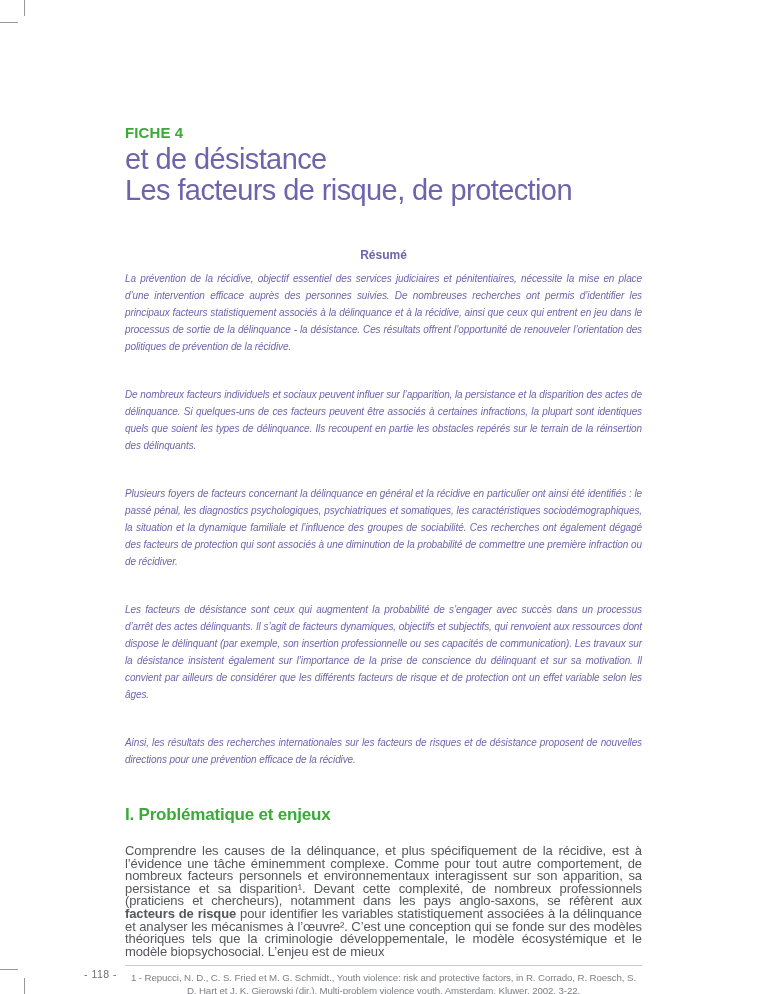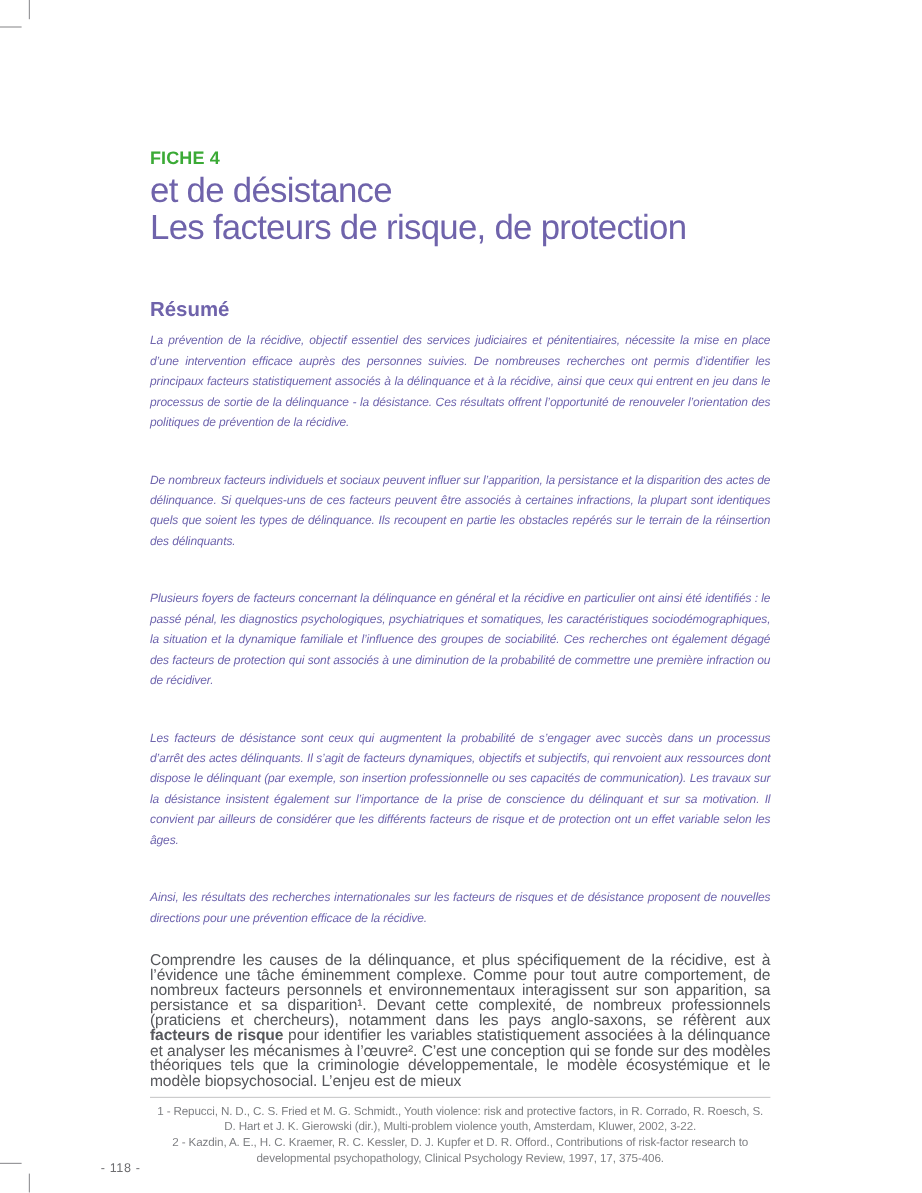--- a/index.html
+++ b/index.html
@@ -40,22 +40,23 @@
     margin-top:3px;
     color:#6f63ab;
     font-size:29px;
     line-height:31px;
     font-weight:400;
     letter-spacing:-0.6px;
   }
   .resume-heading {
     margin-top:42px;
     color:#6f63ab;
-    font-size:17px;
+    font-size:12px;
     font-weight:bold;
+    text-align:center;
   }
   .resume p {
     margin-top:8px;
     color:#6f65ae;
     font-size:10px;
     line-height:17px;
     font-style:italic;
     font-weight:500;
     text-align:justify;
     letter-spacing:-0.1px;
@@ -125,20 +126,21 @@
 
     <div class="resume">
       <div class="resume-heading">Résumé</div>
       <p>La prévention de la récidive, objectif essentiel des services judiciaires et pénitentiaires, nécessite la mise en place d’une intervention efficace auprès des personnes suivies. De nombreuses recherches ont permis d’identifier les principaux facteurs statistiquement associés à la délinquance et à la récidive, ainsi que ceux qui entrent en jeu dans le processus de sortie de la délinquance - la désistance. Ces résultats offrent l’opportunité de renouveler l’orientation des politiques de prévention de la récidive.</p>
       <p>De nombreux facteurs individuels et sociaux peuvent influer sur l’apparition, la persistance et la disparition des actes de délinquance. Si quelques-uns de ces facteurs peuvent être associés à certaines infractions, la plupart sont identiques quels que soient les types de délinquance. Ils recoupent en partie les obstacles repérés sur le terrain de la réinsertion des délinquants.</p>
       <p>Plusieurs foyers de facteurs concernant la délinquance en général et la récidive en particulier ont ainsi été identifiés : le passé pénal, les diagnostics psychologiques, psychiatriques et somatiques, les caractéristiques sociodémographiques, la situation et la dynamique familiale et l’influence des groupes de sociabilité. Ces recherches ont également dégagé des facteurs de protection qui sont associés à une diminution de la probabilité de commettre une première infraction ou de récidiver.</p>
       <p>Les facteurs de désistance sont ceux qui augmentent la probabilité de s’engager avec succès dans un processus d’arrêt des actes délinquants. Il s’agit de facteurs dynamiques, objectifs et subjectifs, qui renvoient aux ressources dont dispose le délinquant (par exemple, son insertion professionnelle ou ses capacités de communication). Les travaux sur la désistance insistent également sur l’importance de la prise de conscience du délinquant et sur sa motivation. Il convient par ailleurs de considérer que les différents facteurs de risque et de protection ont un effet variable selon les âges.</p>
       <p>Ainsi, les résultats des recherches internationales sur les facteurs de risques et de désistance proposent de nouvelles directions pour une prévention efficace de la récidive.</p>
     </div>
 
+    <h2 class="section-heading">I. Problématique et enjeux</h2>
 
     <p class="body-para"><span>Comprendre les causes de la délinquance, et plus spécifiquement de la récidive, est à l’évidence une tâche éminemment complexe. Comme pour tout autre comportement, de nombreux facteurs personnels et environnementaux interagissent sur son apparition, sa persistance et sa disparition¹. Devant cette complexité, de nombreux professionnels (praticiens et chercheurs), notamment dans les pays anglo-saxons, se réfèrent aux </span><span class="bold">facteurs de risque</span><span> pour identifier les variables statistiquement associées à la délinquance et analyser les mécanismes à l’œuvre². C’est une conception qui se fonde sur des modèles théoriques tels que la criminologie développementale, le modèle écosystémique et le modèle biopsychosocial. L’enjeu est de mieux</span></p>
 
     <div class="foot-rule"></div>
 
     <div class="footnotes">
       <p>1 - Repucci, N. D., C. S. Fried et M. G. Schmidt., Youth violence: risk and protective factors, in R. Corrado, R. Roesch, S. D. Hart et J. K. Gierowski (dir.), Multi-problem violence youth, Amsterdam, Kluwer, 2002, 3-22.</p>
       <p>2 - Kazdin, A. E., H. C. Kraemer, R. C. Kessler, D. J. Kupfer et D. R. Offord., Contributions of risk-factor research to developmental psychopathology, Clinical Psychology Review, 1997, 17, 375-406.</p>
     </div>
 

